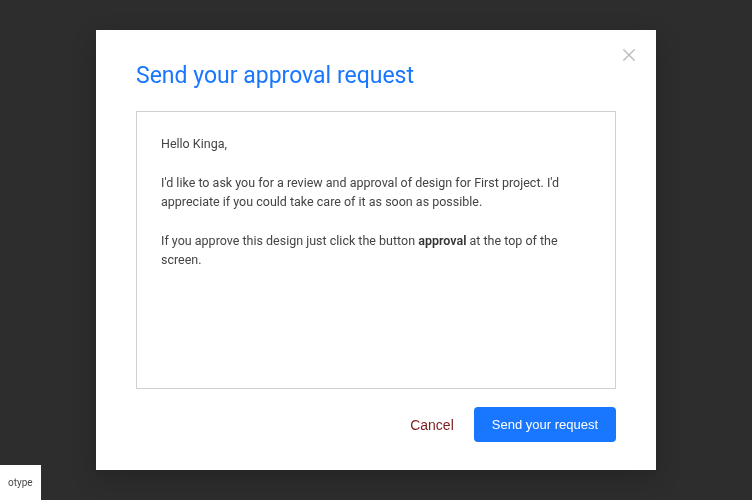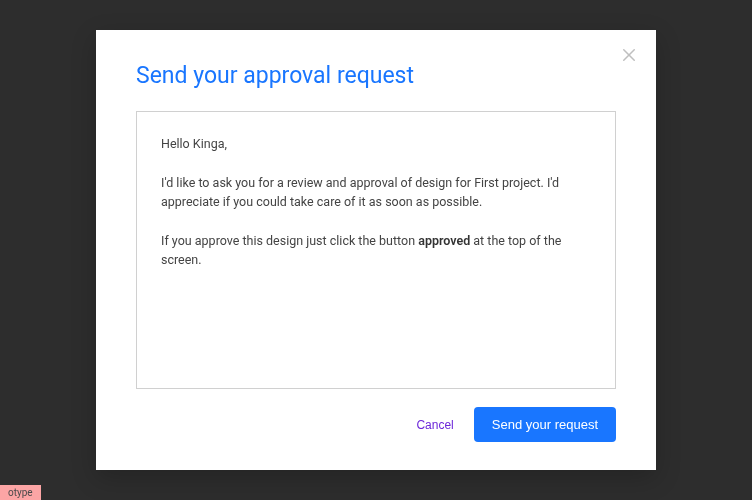--- a/index.html
+++ b/index.html
@@ -51,62 +51,62 @@
     .actions {
       display: flex;
       justify-content: flex-end;
       align-items: center;
       gap: 16px;
       margin-top: 18px;
     }
     .cancel-btn {
       background: none;
       border: none;
-      font-size: 12px;
-      color: #6d28d9;
+      font-size: 14px;
+      color: #7f1d1d;
       cursor: pointer;
       padding: 8px 4px;
     }
     .send-btn {
       background: #1976ff;
       color: #ffffff;
       border: none;
       border-radius: 4px;
       font-size: 13px;
       padding: 10px 18px;
       cursor: pointer;
     }
     .bottom-tag {
       position: absolute;
       left: 0;
       bottom: 0;
-      background: #fca5a5;
+      background: #ffffff;
       color: #4a4a4a;
       font-size: 10px;
-      padding: 2px 8px;
+      padding: 12px 8px;
     }
   </style>
 </head>
 <body>
 
 <div class="modal">
   <div class="close-icon">
     <svg viewBox="0 0 24 24" fill="none" stroke="currentColor" stroke-width="2" stroke-linecap="round">
       <line x1="5" y1="5" x2="19" y2="19"></line>
       <line x1="19" y1="5" x2="5" y2="19"></line>
     </svg>
   </div>
 
   <h1 class="title">Send your approval request</h1>
 
   <div class="message-box"><span>Hello Kinga,</span>
 
 <span>I'd like to ask you for a review and approval of design for First project. I'd appreciate if you could take care of it as soon as possible.</span>
 
-<span>If you approve this design just click the button </span><span class="bold">approved</span><span> at the top of the screen.</span></div>
+<span>If you approve this design just click the button </span><span class="bold">approval</span><span> at the top of the screen.</span></div>
 
   <div class="actions">
     <button class="cancel-btn">Cancel</button>
     <button class="send-btn">Send your request</button>
   </div>
 </div>
 
 <div class="bottom-tag">otype</div>
 
 </body></html>

